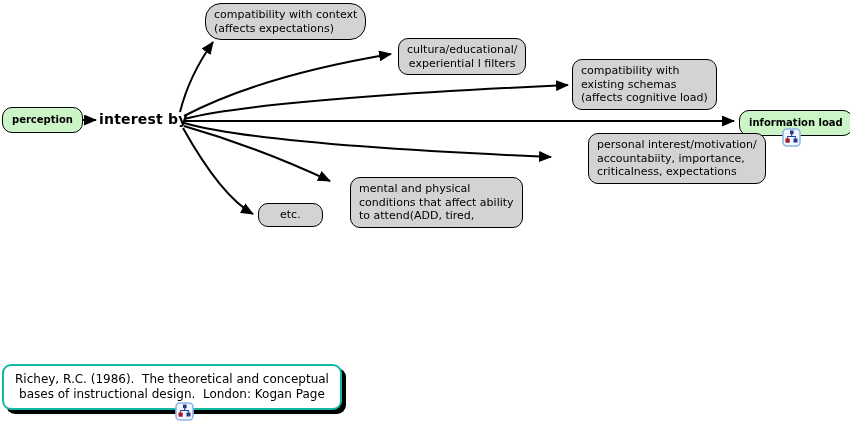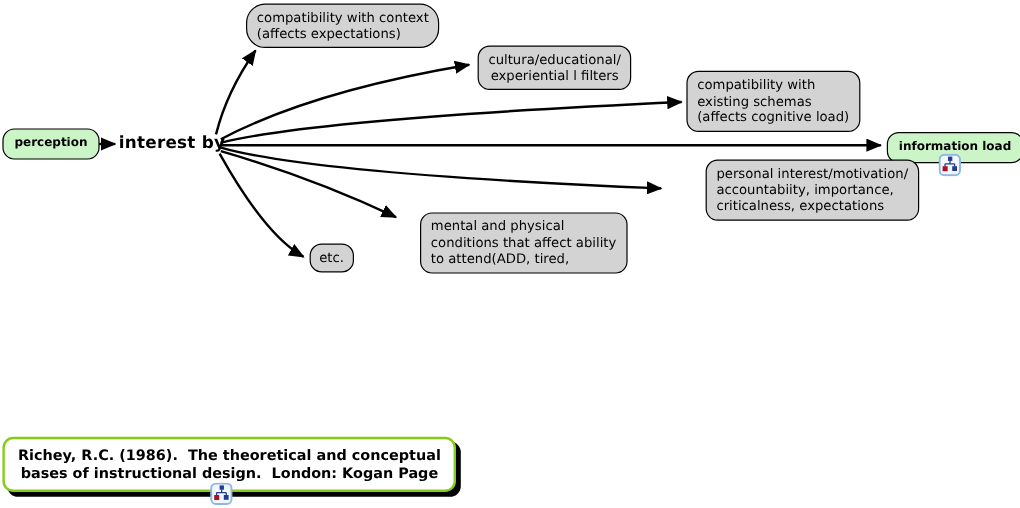--- a/index.html
+++ b/index.html
@@ -15,23 +15,23 @@
     white-space:pre;color:#000;
   }
   .gray{background:#d3d3d3;}
   .green{background:#ccf5c7;font-weight:bold;font-size:10px;padding:5px 9px;}
   .rel{
     position:absolute;z-index:2;font-weight:bold;font-size:14px;
     letter-spacing:0.2px;white-space:pre;
   }
   .citation{
     position:absolute;z-index:2;box-sizing:border-box;
-    background:#ffffff;border:2px solid #84cc16;border-radius:9px;
+    background:#ffffff;border:2px solid #14b8a6;border-radius:9px;
     box-shadow:4px 4px 0 #000;
-    font-weight:bold;font-size:12px;line-height:15px;
+    font-weight:normal;font-size:12px;line-height:15px;
     text-align:center;padding:6px 11px;white-space:pre;
   }
   .subicon{position:absolute;z-index:3;width:19px;height:19px;cursor:pointer;}
 </style>
 </head>
 <body>
 
 <div id="stage">
 
   <svg class="arrows" width="850" height="423">
@@ -69,21 +69,21 @@
   <div class="node green" style="left:739px;top:110px;">information load</div>
 
   <div class="node gray" style="left:556px;top:133px;margin-left:32px;">personal interest/motivation/
 accountabiity, importance,
 criticalness, expectations</div>
 
   <div class="node gray" style="left:350px;top:177px;">mental and physical
 conditions that affect ability
 to attend(ADD, tired,</div>
 
-  <div class="node gray" style="left:258px;top:203px;padding:4px 7px;">etc.</div>
+  <div class="node gray" style="left:258px;top:203px;padding:4px 21px;">etc.</div>
 
   <div class="citation" style="left:2px;top:364px;">Richey, R.C. (1986).  The theoretical and conceptual
 bases of instructional design.  London: Kogan Page</div>
 
   <svg class="subicon" style="left:782px;top:128px;" viewBox="0 0 19 19">
     <rect x="1" y="1" width="17" height="17" rx="4" fill="#f2f7ff" stroke="#8cb7e6" stroke-width="1.6"></rect>
     <g stroke="#223a8f" stroke-width="1.1" fill="none">
       <path d="M9.7,6 V8.5 M5.5,8.5 H13.5 M5.5,8.5 V10.5 M13.5,8.5 V10.5"></path>
     </g>
     <rect x="8" y="2.5" width="3.6" height="3.6" fill="#223a8f"></rect>

